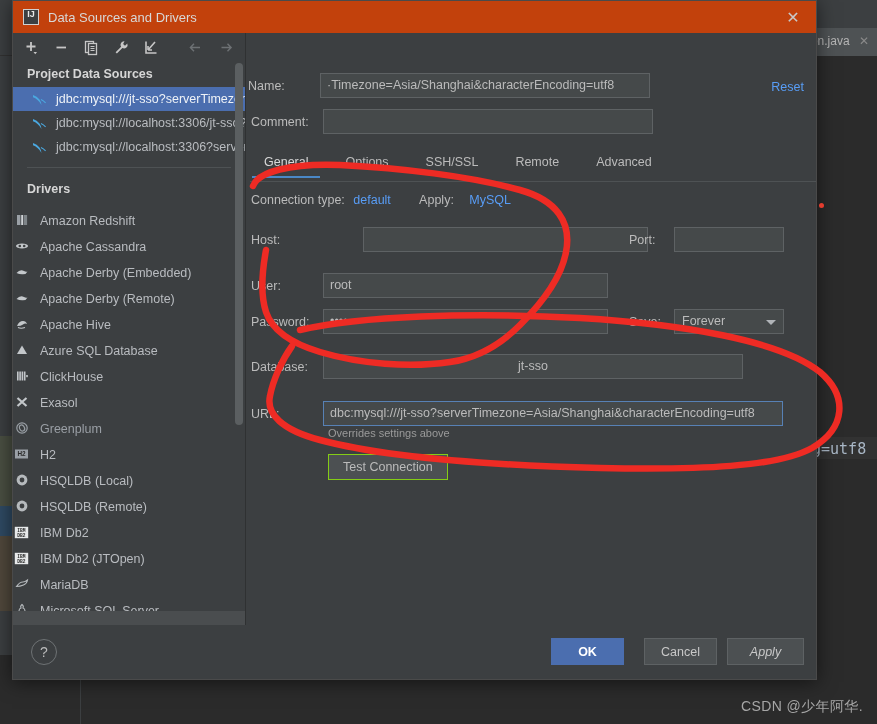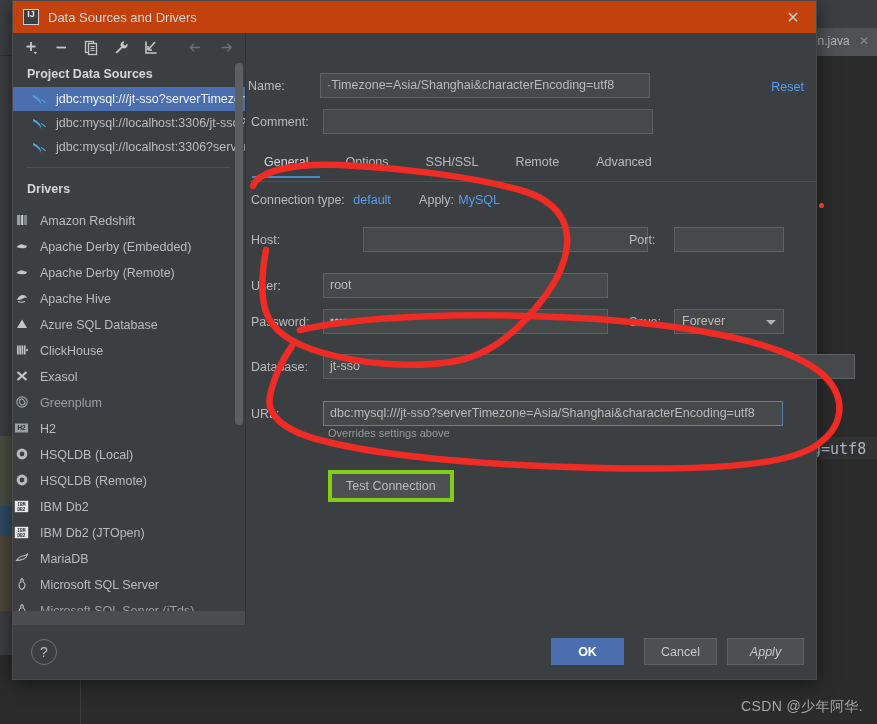--- a/index.html
+++ b/index.html
@@ -198,22 +198,22 @@
   }
 
   .conn-line { position: absolute; left: 5px; top: 160px; color: #bbbbbb; font-size: 12.5px; }
   .conn-line .lnk { color: #589df6; }
   .conn-line .sep { display: inline-block; width: 22px; }
 
   .url-hint {
     position: absolute; left: 82px; top: 394px; color: #9a9a9a; font-size: 11px;
   }
   .test-btn {
-    position: absolute; left: 82px; top: 437px;
-    background: #4c5052; border: 4px solid #84cc16; color: #bbbbbb;
+    position: absolute; left: 82px; top: 421px;
+    background: #4c5052; border: 1px solid #84cc16; color: #bbbbbb;
     font-size: 12.5px; padding: 5px 14px; cursor: default;
   }
   .select-box {
     background: #45494a; border: 1px solid #5e6264; color: #bbbbbb;
     font-size: 12.5px; height: 25px; padding: 0 22px 0 7px; line-height: 23px;
     position: relative; min-width: 110px;
   }
   .caret {
     position: absolute; right: 7px; top: 10px;
     width: 0; height: 0; border-left: 5px solid transparent;
@@ -374,20 +374,30 @@
                 <rect x="2" y="2" width="3.4" height="10" fill="#9aa0a6"></rect>
                 <rect x="6.2" y="2" width="2" height="10" fill="#cfd3d6"></rect>
                 <rect x="8.9" y="2" width="3.2" height="10" fill="#7e8488"></rect>
               </svg>
           </span>
           <span>Amazon Redshift</span>
         </div>
         <div class="drv-row">
           <span class="drv-icon">
             <svg width="14" height="14" viewBox="0 0 14 14">
+                <ellipse cx="7" cy="7" rx="6" ry="2.6" fill="#c3c7ca"></ellipse>
+                <circle cx="4.8" cy="7" r="1.3" fill="#3c3f41"></circle>
+                <circle cx="9.2" cy="7" r="1.3" fill="#3c3f41"></circle>
+              </svg>
+          </span>
+          <span>Apache Cassandra</span>
+        </div>
+        <div class="drv-row">
+          <span class="drv-icon">
+            <svg width="14" height="14" viewBox="0 0 14 14">
                 <path d="M1.5 8 q3.5 -4 7.5 -2 q2 1 3.5 0.4 q-1 2.6 -4.5 2.8 q-3.5 0.2 -6.5 -1.2 Z" fill="#c3c7ca"></path>
               </svg>
           </span>
           <span>Apache Derby (Embedded)</span>
         </div>
         <div class="drv-row">
           <span class="drv-icon">
             <svg width="14" height="14" viewBox="0 0 14 14">
                 <path d="M1.5 8 q3.5 -4 7.5 -2 q2 1 3.5 0.4 q-1 2.6 -4.5 2.8 q-3.5 0.2 -6.5 -1.2 Z" fill="#c3c7ca"></path>
               </svg>
@@ -540,21 +550,21 @@
         <div class="tab">Remote</div>
         <div class="tab">Advanced</div>
       </div>
       <div class="tabs-underline"></div>
 
       <div class="conn-line">
         <span>Connection type:</span>
         <span class="lnk" style="margin-left:5px;">default</span>
         <span class="sep"></span>
         <span>Apply:</span>
-        <span class="lnk" style="margin-left:1px;">MySQL</span>
+        <span class="lnk" style="margin-left:12px;">MySQL</span>
       </div>
       <div class="red-dot"></div>
 
       <div class="field-row" style="left:5px; top:194px;gap:40px;">
         <span class="flabel" style="width:72px;">Host:</span>
         <span class="finput empty" style="width:285px;"></span>
       </div>
       <div class="field-row" style="left:383px; top:194px;">
         <span class="flabel" style="width:45px;">Port:</span>
         <span class="finput empty" style="width:110px;"></span>
@@ -572,21 +582,21 @@
       <div class="field-row" style="left:383px; top:276px;">
         <span class="flabel" style="width:45px;">Save:</span>
         <span class="select-box" style="width:110px;">
           <span>Forever</span>
           <span class="caret"></span>
         </span>
       </div>
 
       <div class="field-row" style="left:5px; top:321px;">
         <span class="flabel" style="width:72px;">Database:</span>
-        <span class="finput" style="width:532px;">jt-sso</span>
+        <span class="finput" style="width:420px;text-align:center;">jt-sso</span>
       </div>
 
       <div class="field-row" style="left:5px; top:368px;">
         <span class="flabel" style="width:72px;">URL:</span>
         <span class="finput focused" style="width:460px;">dbc:mysql:///jt-sso?serverTimezone=Asia/Shanghai&amp;characterEncoding=utf8</span>
       </div>
       <div class="url-hint">Overrides settings above</div>
 
       <div class="test-btn">Test Connection</div>
     </div>

